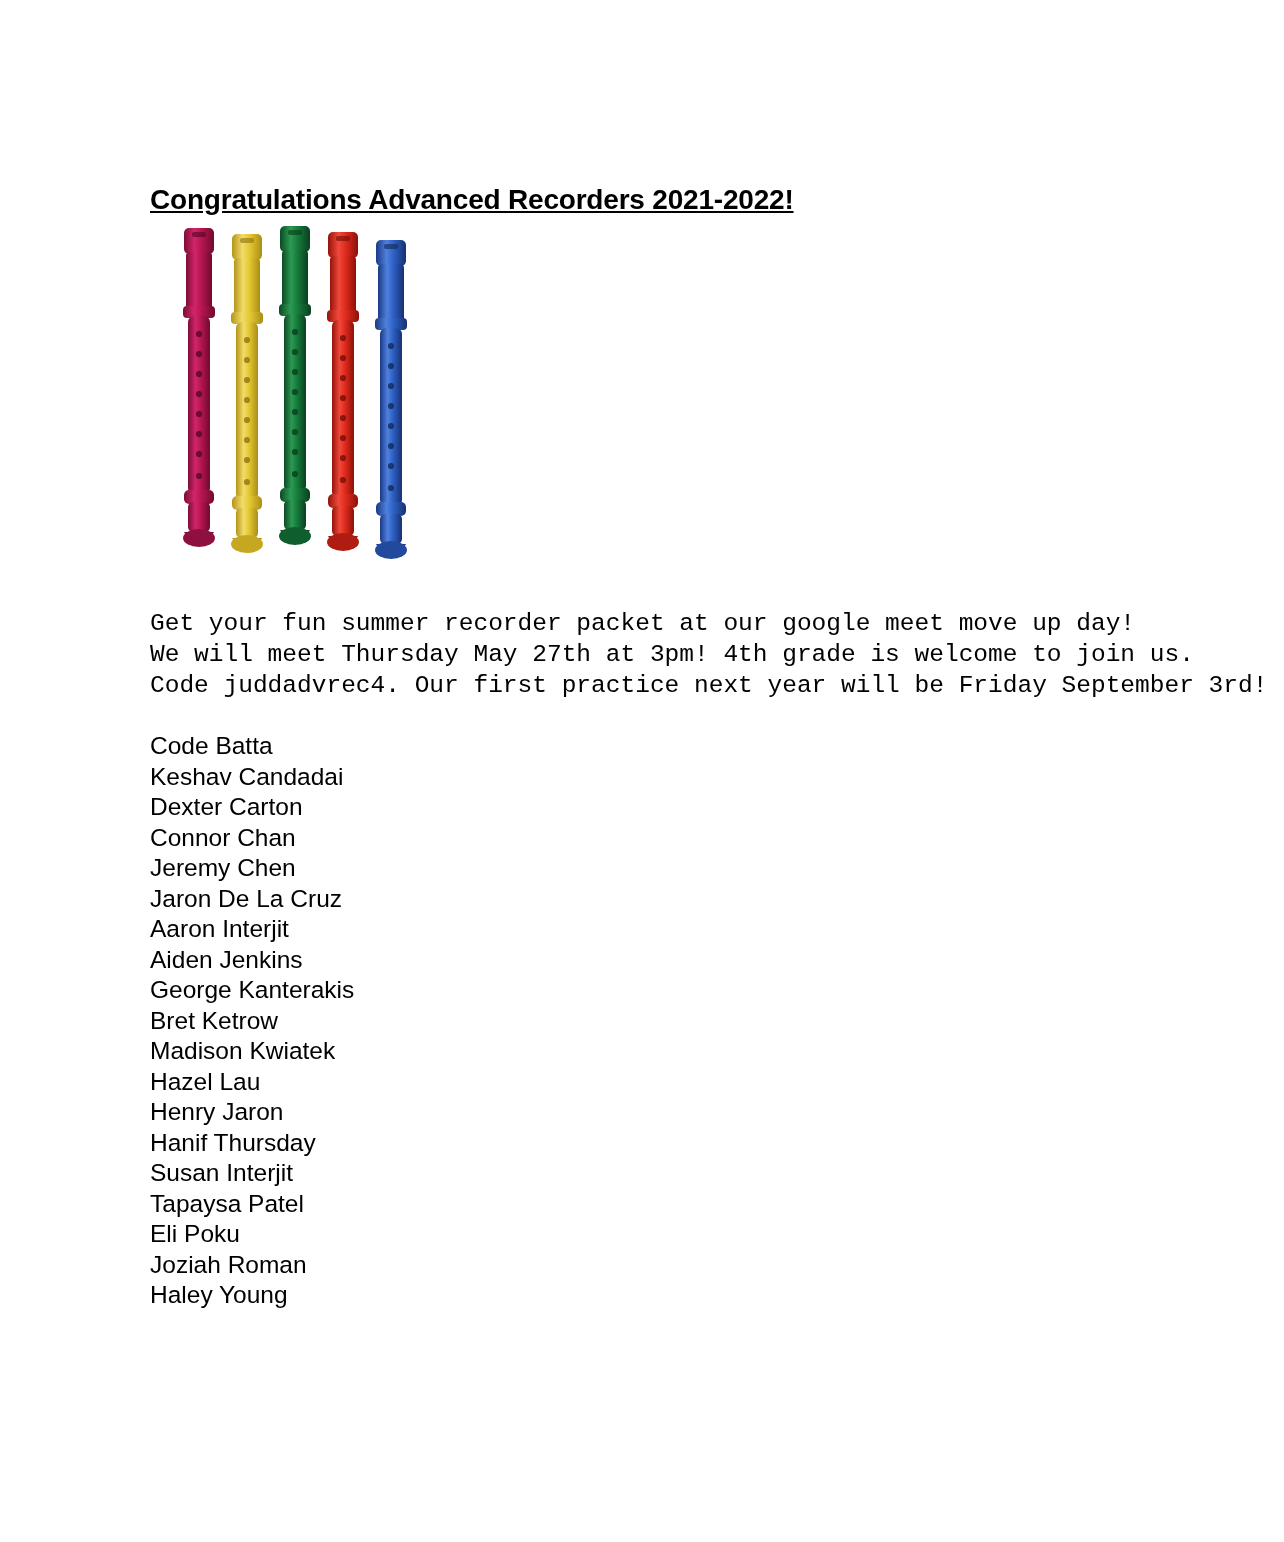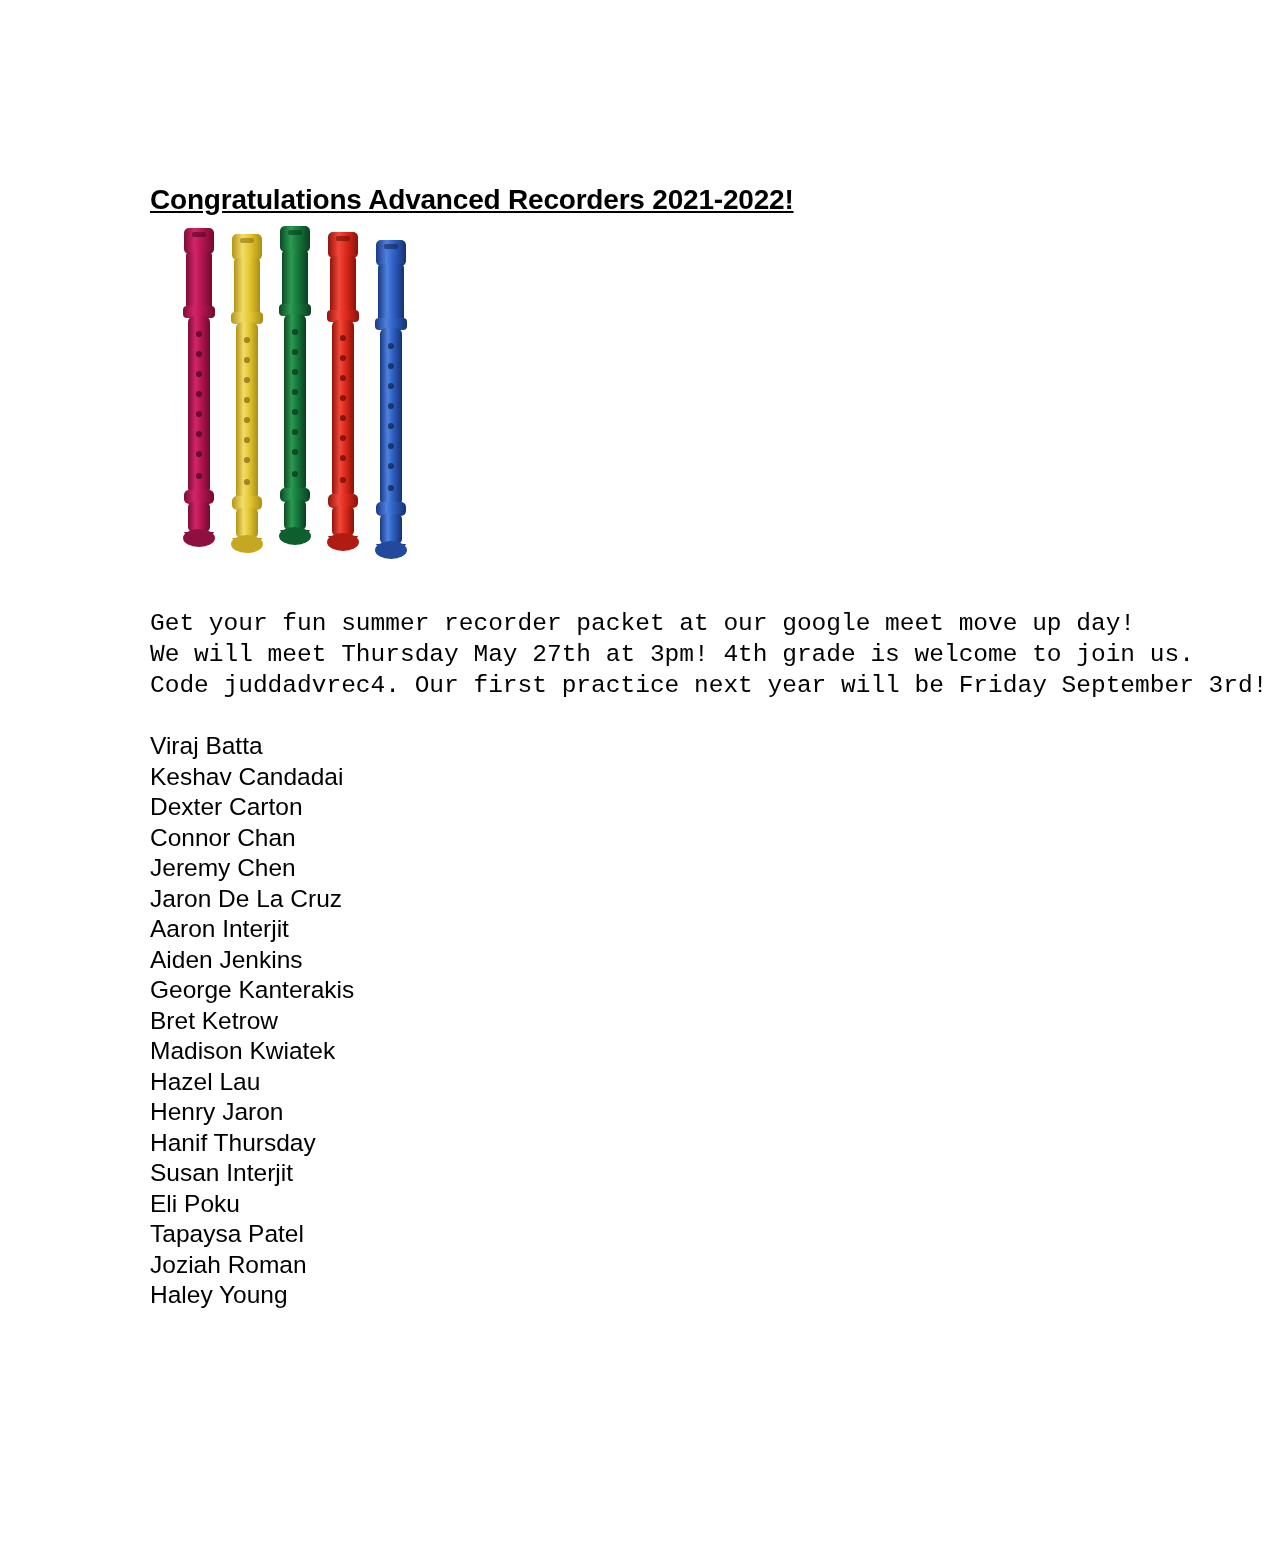--- a/index.html
+++ b/index.html
@@ -224,34 +224,34 @@
     </svg>
   </div>
 
   <div class="body-block">
     <div>Get your fun summer recorder packet at our google meet move up day!</div>
     <div>We will meet Thursday May 27th at 3pm! 4th grade is welcome to join us.</div>
     <div>Code juddadvrec4. Our first practice next year will be Friday September 3rd!</div>
   </div>
 
   <div class="names-block">
-    <div>Viraj Batta</div>
+    <div>Code Batta</div>
     <div>Keshav Candadai</div>
     <div>Dexter Carton</div>
     <div>Connor Chan</div>
     <div>Jeremy Chen</div>
     <div>Jaron De La Cruz</div>
     <div>Aaron Interjit</div>
     <div>Aiden Jenkins</div>
     <div>George Kanterakis</div>
     <div>Bret Ketrow</div>
     <div>Madison Kwiatek</div>
     <div>Hazel Lau</div>
     <div>Henry Jaron</div>
     <div>Hanif Thursday</div>
     <div>Susan Interjit</div>
+    <div>Tapaysa Patel</div>
     <div>Eli Poku</div>
-    <div>Tapaysa Patel</div>
     <div>Joziah Roman</div>
     <div>Haley Young</div>
   </div>
 
 </div>
 
 </body></html>

